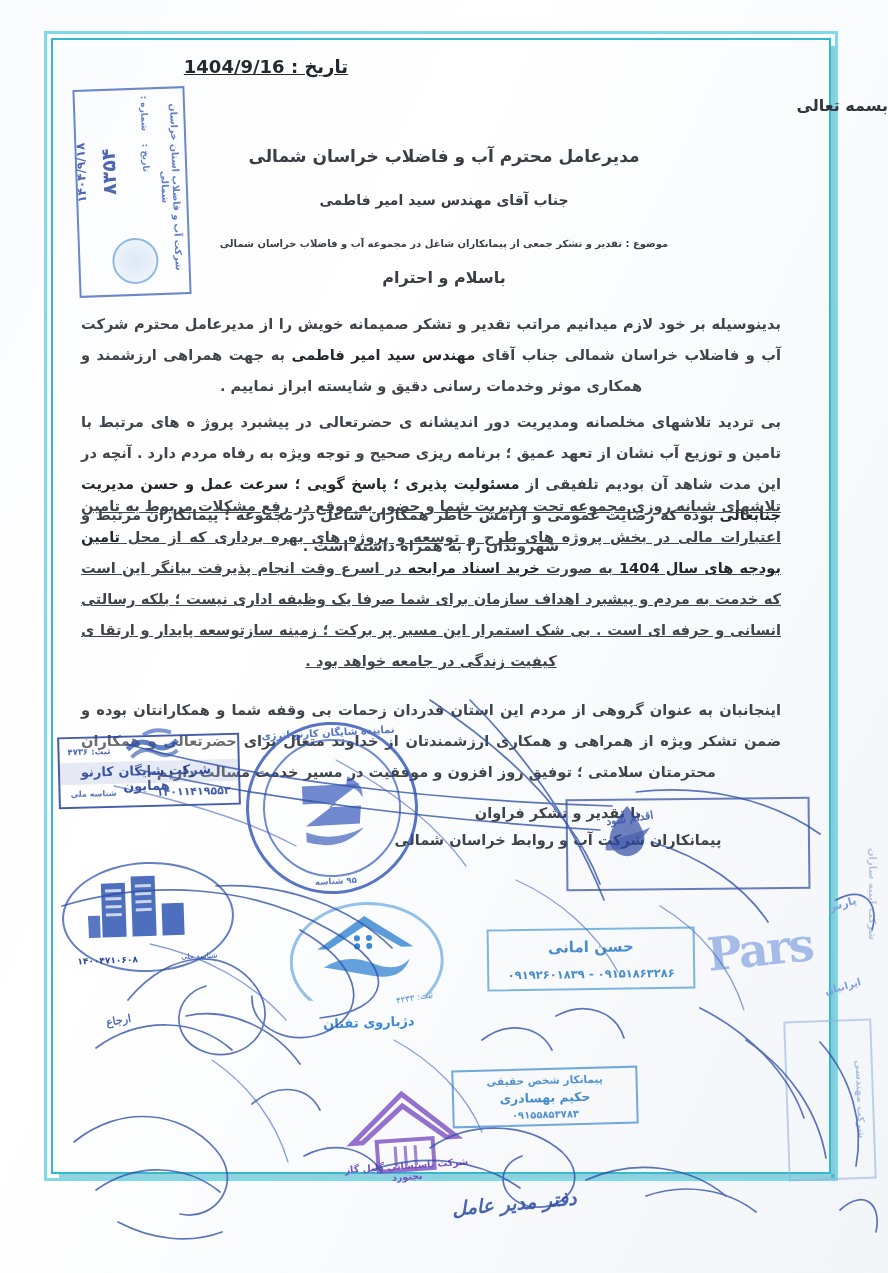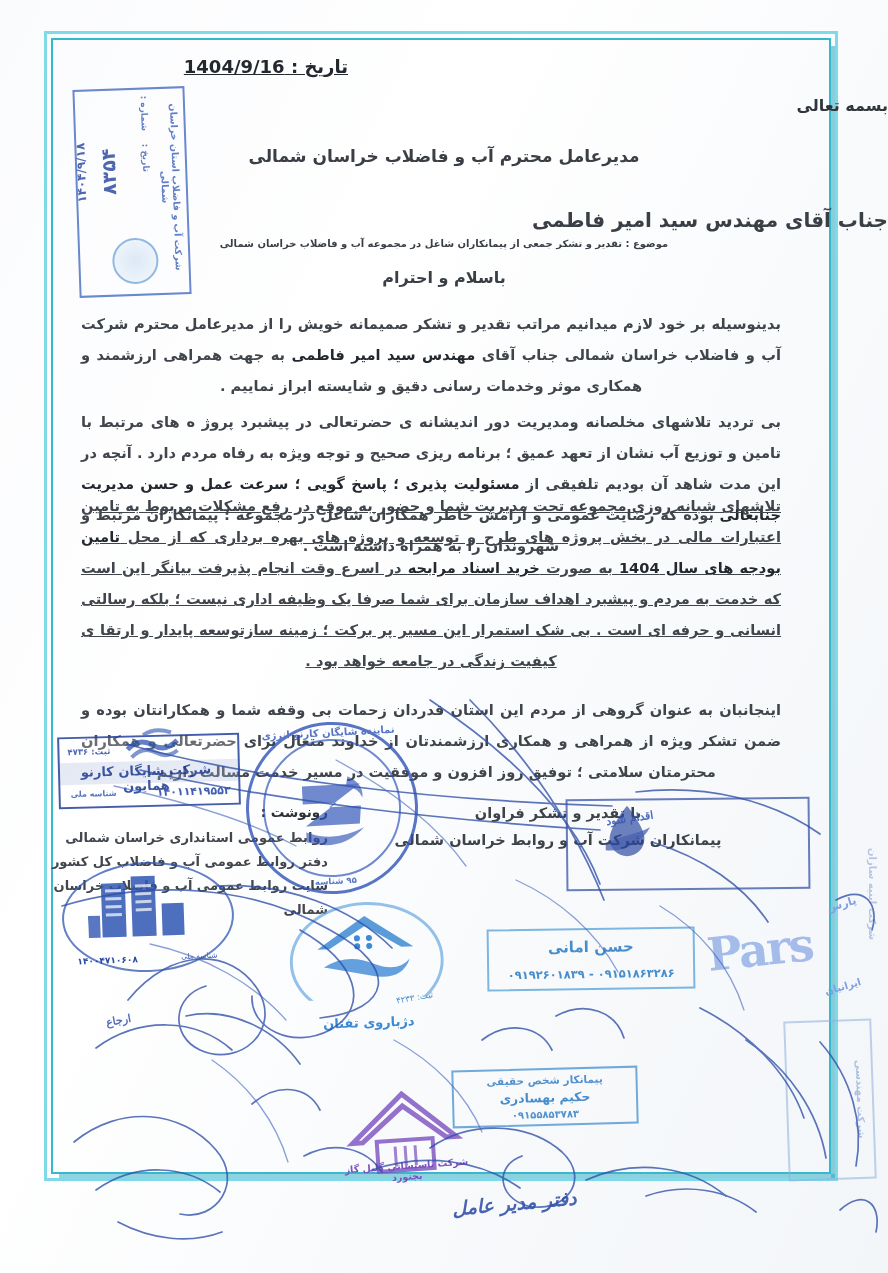--- a/index.html
+++ b/index.html
@@ -92,25 +92,25 @@
     color: #31363d;
   }
   #addressee-1 {
     top: 146px;
     right: 0;
     left: 0;
     text-align: center;
     font-size: 17px;
   }
   #addressee-2 {
-    top: 208px;
+    top: 192px;
     right: 0;
     left: 0;
-    text-align: right;
-    font-size: 20px;
+    text-align: center;
+    font-size: 14px;
   }
   #subject-line {
     top: 238px;
     right: 0;
     left: 0;
     text-align: center;
     font-size: 10px;
   }
   #salutation {
     top: 268px;
@@ -529,26 +529,20 @@
   <div class="body-para" id="para-1">بدینوسیله بر خود لازم میدانیم مراتب تقدیر و تشکر صمیمانه  خویش را از مدیرعامل  محترم  شرکت آب و فاضلاب  خراسان شمالی   جناب آقای  <b>مهندس سید امیر فاطمی</b>   به جهت همراهی  ارزشمند و همکاری موثر وخدمات رسانی دقیق   و  شایسته ابراز نماییم .</div>
   <div class="body-para" id="para-2">بی تردید تلاشهای مخلصانه ومدیریت دور اندیشانه ی حضرتعالی در پیشبرد پروژ ه های مرتبط با تامین و توزیع آب نشان از تعهد عمیق ؛ برنامه ریزی صحیح و توجه ویژه به رفاه مردم دارد .  آنچه در این مدت شاهد آن بودیم تلفیقی از <b>مسئولیت پذیری ؛  پاسخ گویی ؛  سرعت عمل و حسن مدیریت جنابعالی</b> بوده که  رضایت  عمومی و  آرامش خاطر  همکاران شاغل در مجموعه ؛ پیمانکاران مرتبط و شهروندان را به همراه داشته است .</div>
   <div class="body-para" id="para-3">تلاشهای شبانه روزی مجموعه تحت مدیریت شما و حضور به موقع در رفع مشکلات  مربوط به تامین اعتبارات مالی در بخش پروژه های طرح و توسعه و پروژه های  بهره برداری  که از محل <b>تامین بودجه های سال 1404</b> به صورت <b>خرید اسناد مرابحه</b> در اسرع وقت انجام پذیرفت بیانگر این است  که خدمت به مردم  و  پیشبرد اهداف سازمان  برای شما صرفا  یک  وظیفه  اداری نیست ؛ بلکه رسالتی   انسانی و حرفه ای است .  بی شک استمرار این مسیر پر برکت ؛ زمینه سازتوسعه پایدار و ارتقا ی کیفیت زندگی در جامعه خواهد بود .</div>
   <div class="body-para" id="para-4">اینجانبان  به عنوان  گروهی از مردم این استان قدردان زحمات بی وقفه شما و همکارانتان بوده و ضمن تشکر ویژه از همراهی و همکاری ارزشمندتان از خداوند متعال برای   حضرتعالی و  همکاران  محترمتان سلامتی ؛ توفیق روز افزون و موفقیت در مسیر خدمت مسالت داریم .</div>
 
   <div id="closing-thanks">
     <div>با تقدیر و تشکر فراوان</div>
     <div>پیمانکاران شرکت آب و روابط خراسان شمالی</div>
   </div>
 
-  <div id="copies-block">
-    <div id="copies-title">رونوشت :</div>
-    <div>روابط عمومی استانداری خراسان شمالی</div>
-    <div>دفتر روابط عمومی آب و فاضلاب کل کشور</div>
-    <div>سایت روابط عمومی آب و فاضلاب خراسان شمالی</div>
-  </div>
   <div id="copies-frame" class="stamp"></div>
 
   <svg id="logo-drop" class="stamp" viewBox="0 0 60 60">
     <path d="M30 4 C30 4 48 26 48 38 A18 18 0 0 1 12 38 C12 26 30 4 30 4 Z" fill="#2b47a0" opacity="0.8"></path>
     <path d="M8 44 C22 34 40 34 54 26 C44 44 24 52 8 50 Z" fill="#2b47a0" opacity="0.75"></path>
   </svg>
 
   <div class="stamp rect-stamp" id="receipt-stamp">
     <div id="receipt-org">شرکت آب و فاضلاب استان خراسان شمالی</div>
     <div id="receipt-fields">

